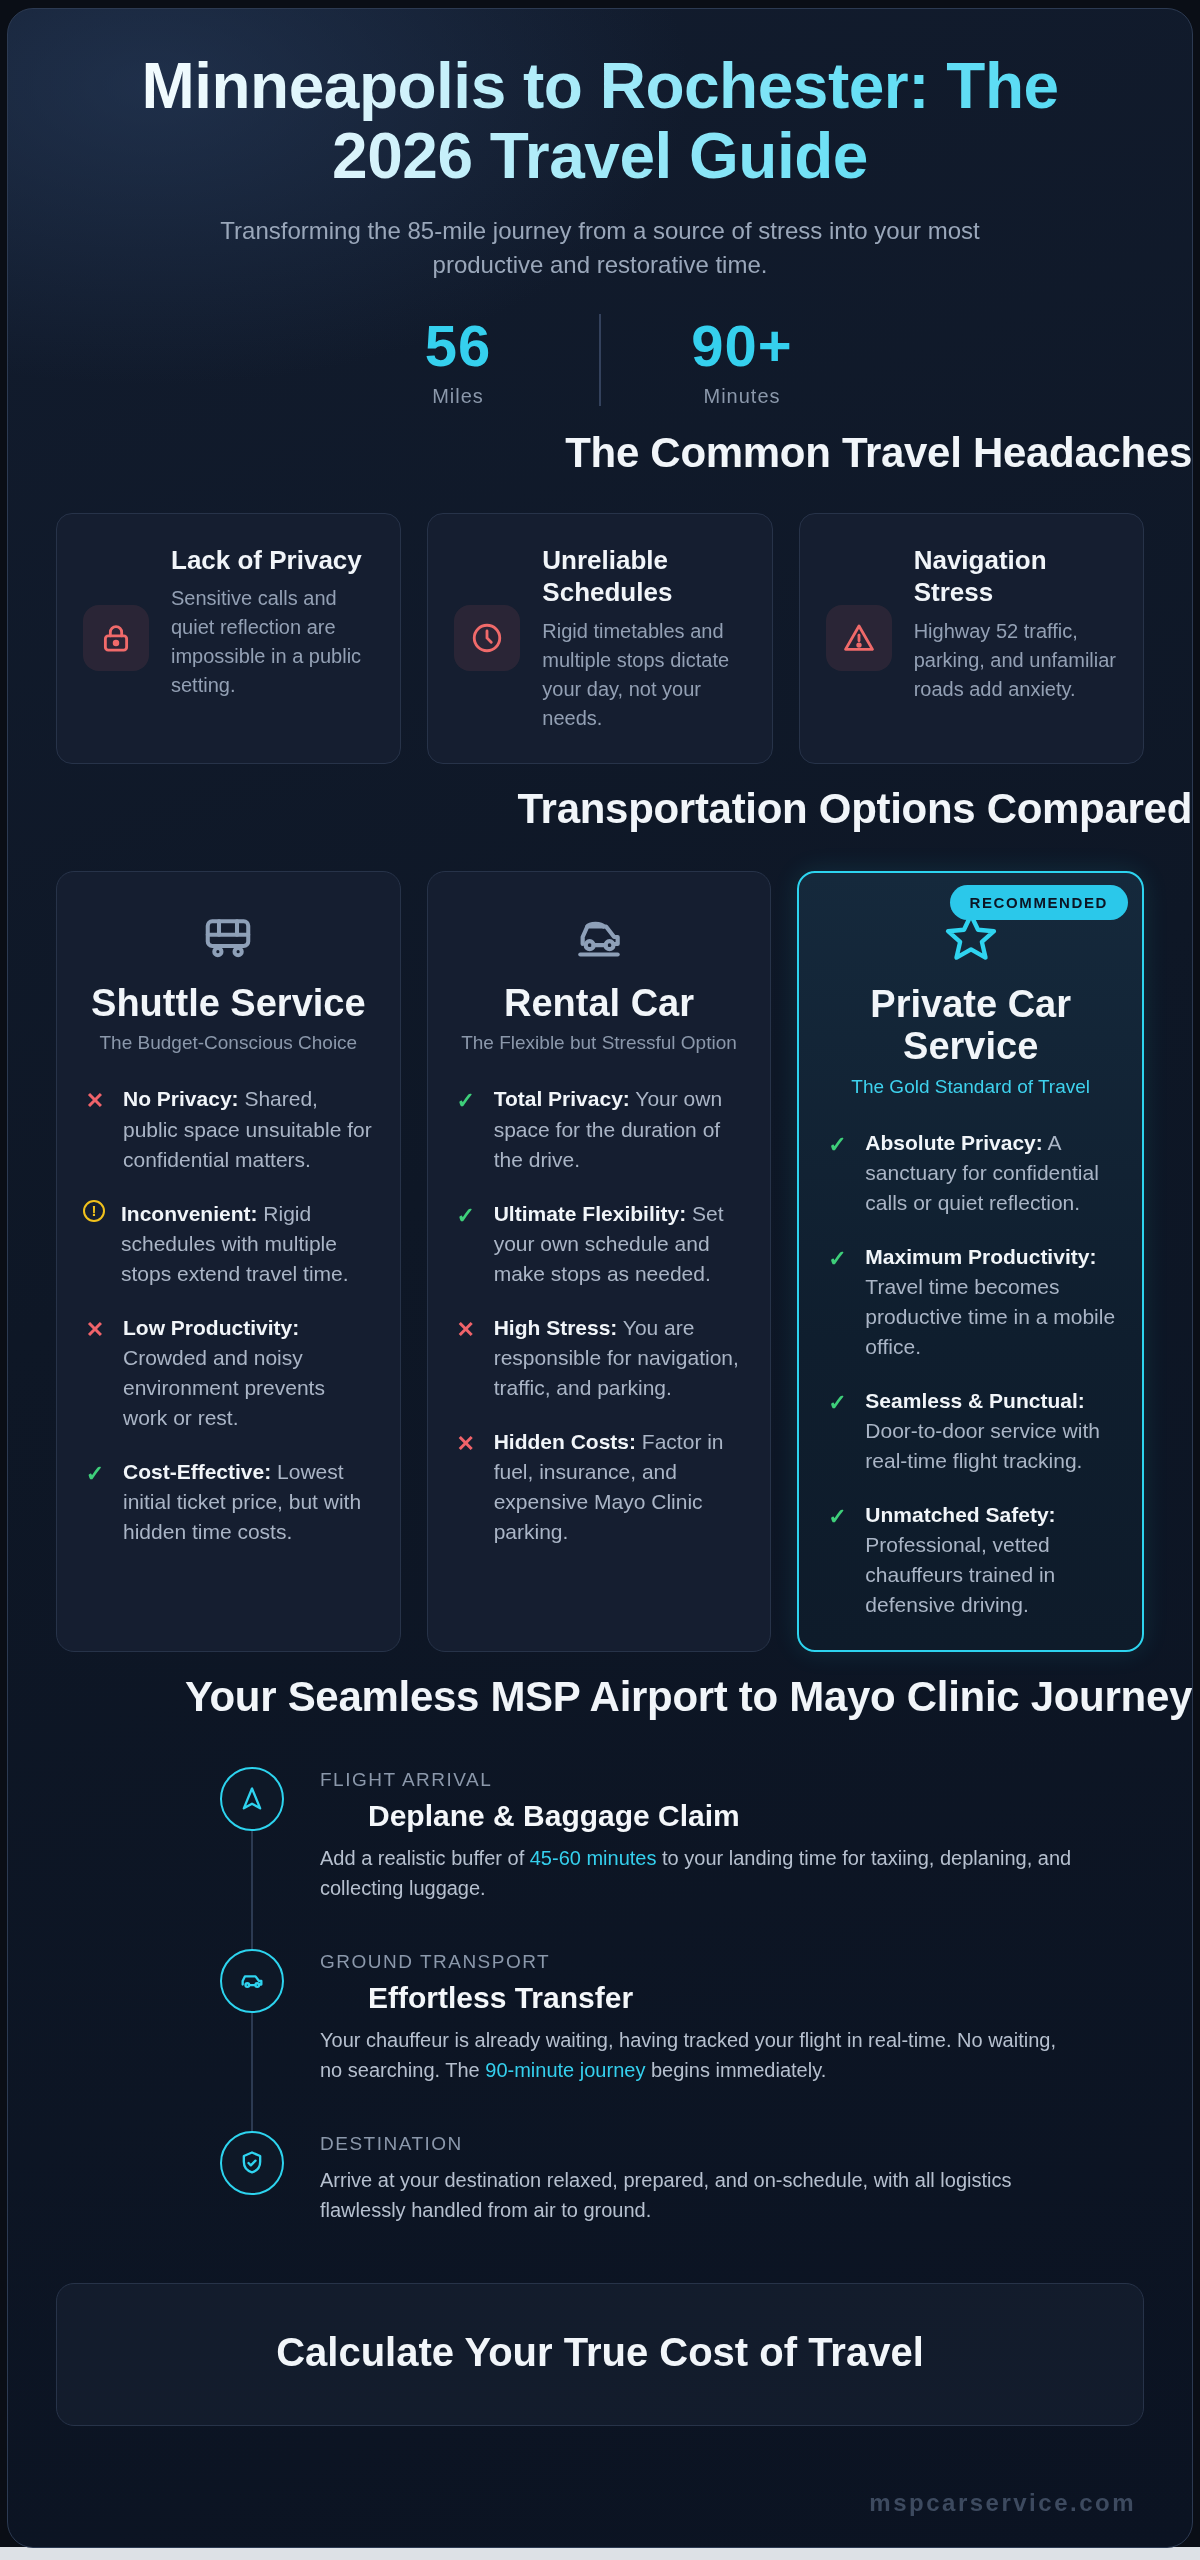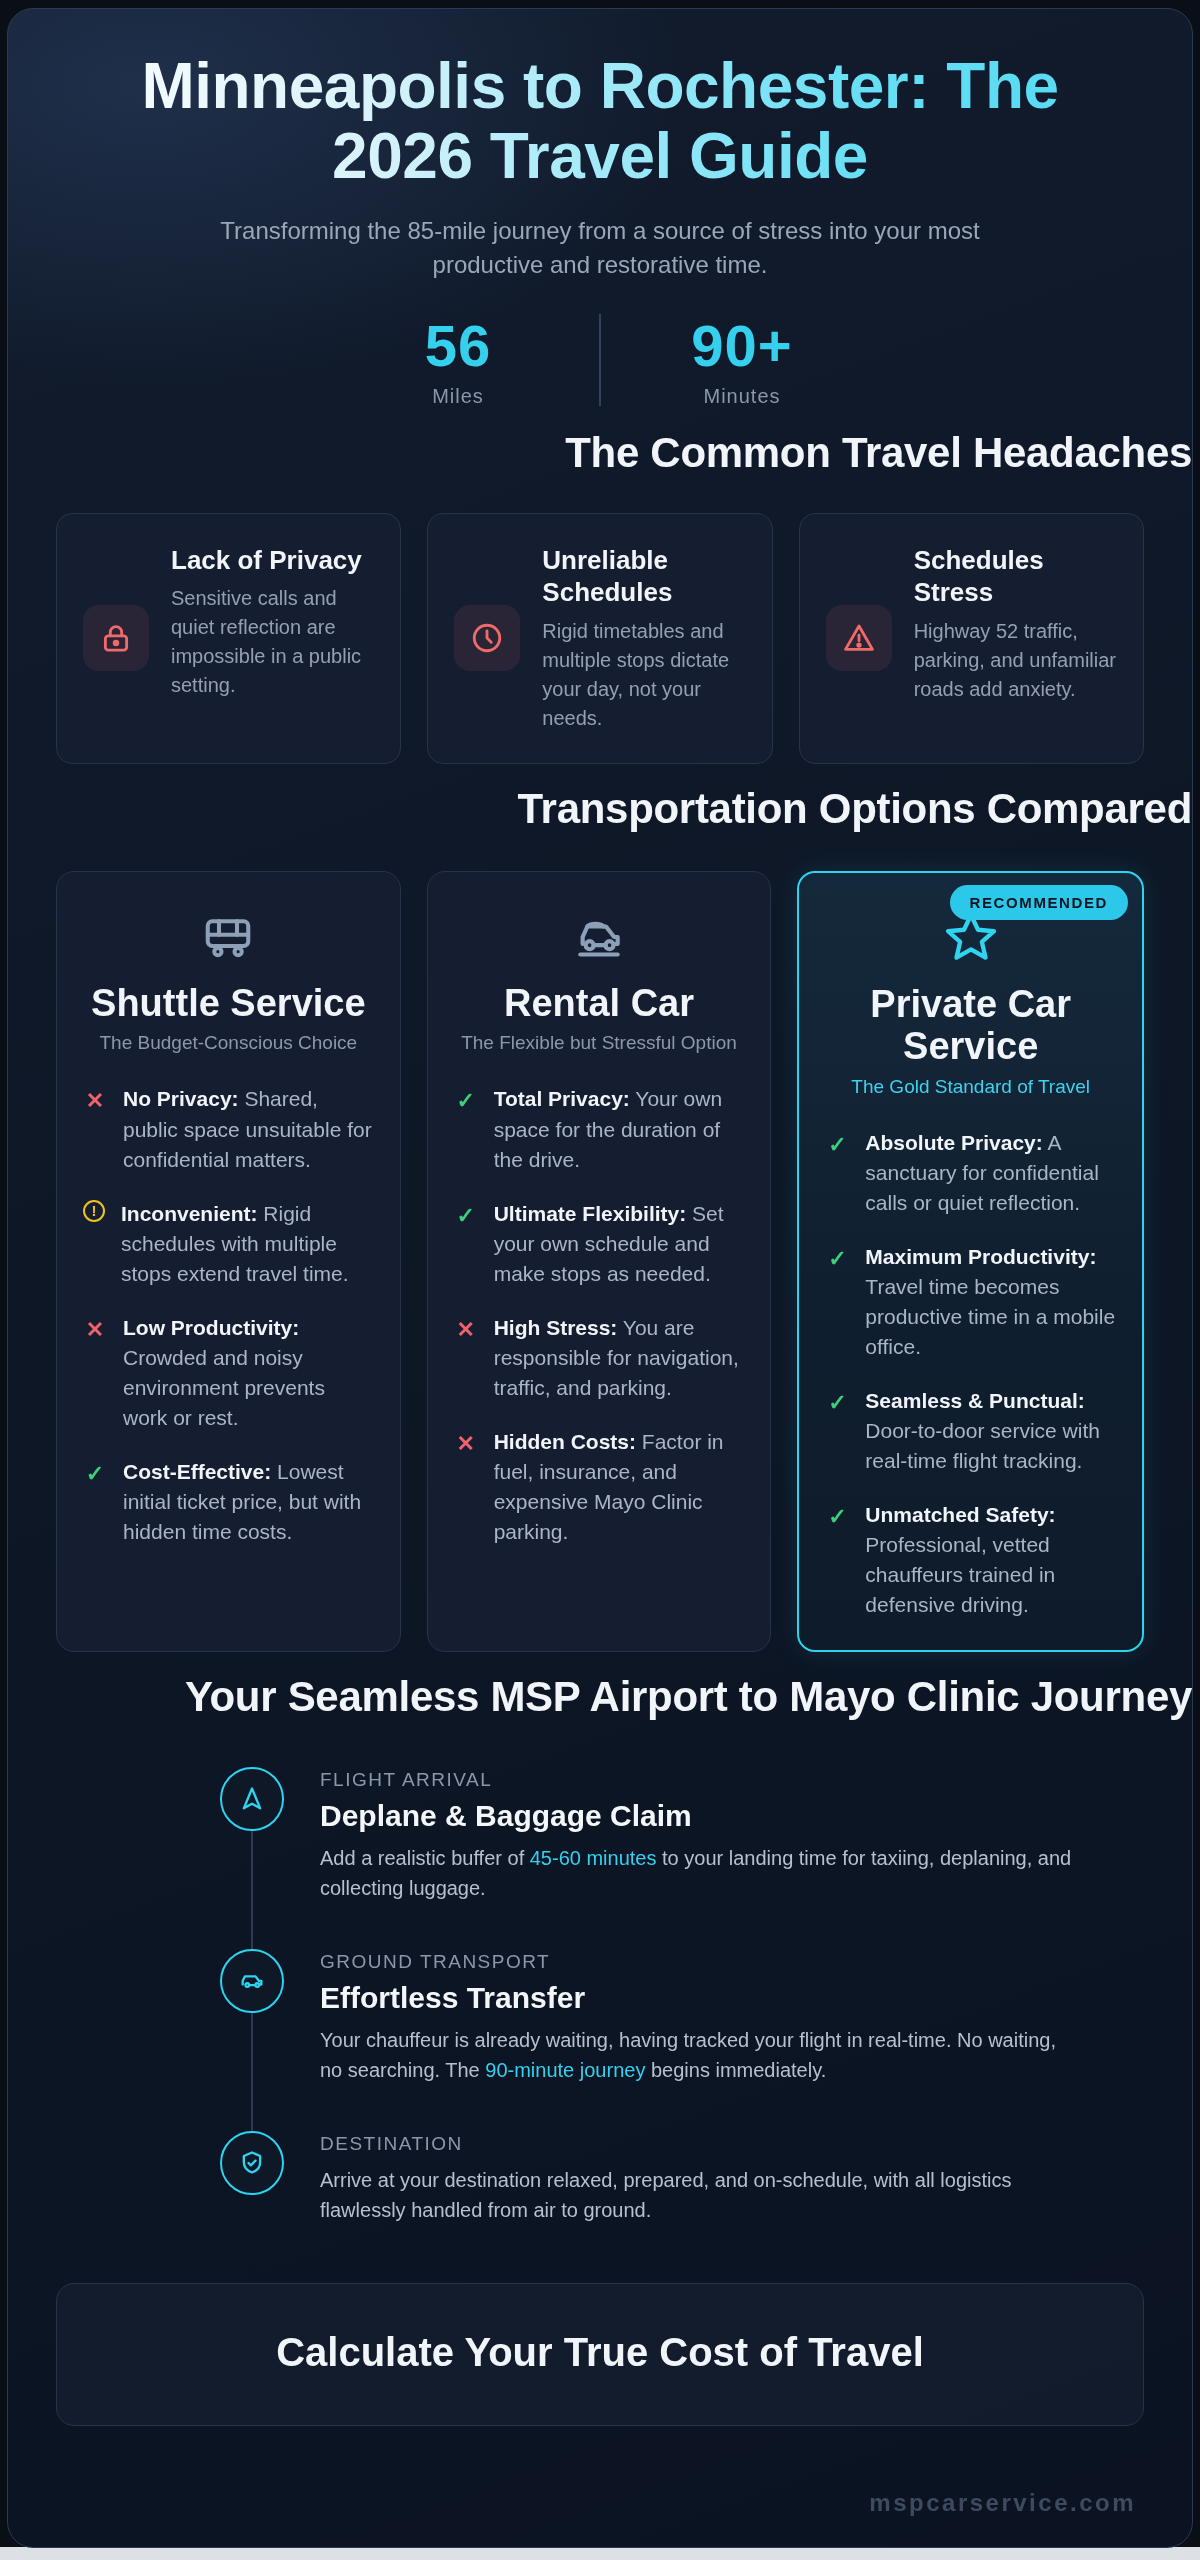--- a/index.html
+++ b/index.html
@@ -89,21 +89,21 @@
   .tl-line { position:absolute; left:31px; top:34px; bottom:54px; width:2px; background:#2c3a52; }
   .step { position:relative; display:flex; gap:36px; margin-bottom:46px; }
   .step:last-child { margin-bottom:0; }
   .tcircle {
     position:relative; z-index:1; flex:0 0 64px; height:64px; border-radius:50%;
     background:#0e1827; border:2px solid #2dd4ef; color:#2fd4f0;
     display:flex; align-items:center; justify-content:center;
   }
   .tbody { padding-top:2px; max-width:760px; }
   .eyebrow { font-size:19px; letter-spacing:1.5px; color:#8b98ab; }
-  .tbody h3 { margin-top:8px; font-size:30px; font-weight:800; color:#f4f7fa; }
+  .tbody h3 { margin-top:8px; font-size:30px; font-weight:800; color:#f4f7fa;margin-left:48px; }
   .tbody p { margin-top:10px; font-size:20px; line-height:1.5; color:#b6c0cf; }
   .hl { color:#35d0ee; font-weight:400; }
 
   
   .calc {
     margin:58px 48px 0; background:rgba(22,31,48,.75); border:1px solid #273349;
     border-radius:18px; padding:46px 60px 50px; text-align:center;
   }
   .calc h2 { font-size:40px; font-weight:800; color:#f1f5f9; }
 
@@ -170,21 +170,21 @@
 
     <div class="hcard">
       <div class="hicon">
         <svg width="34" height="34" viewBox="0 0 24 24" fill="none" stroke="currentColor" stroke-width="2" stroke-linecap="round" stroke-linejoin="round">
           <path d="M12 3.5 21.5 20h-19L12 3.5z"></path>
             <path d="M12 10v4"></path>
             <circle cx="12" cy="17" r=".9" fill="currentColor"></circle>
         </svg>
       </div>
       <div>
-        <h3>Schedules Stress</h3>
+        <h3>Navigation Stress</h3>
         <p>Highway 52 traffic, parking, and unfamiliar roads add anxiety.</p>
       </div>
     </div>
   </div>
 
   <h2 class="section sec-compare">Transportation Options Compared</h2>
   <div class="crow">
 
     <div class="ccard">
       <div class="chead">

